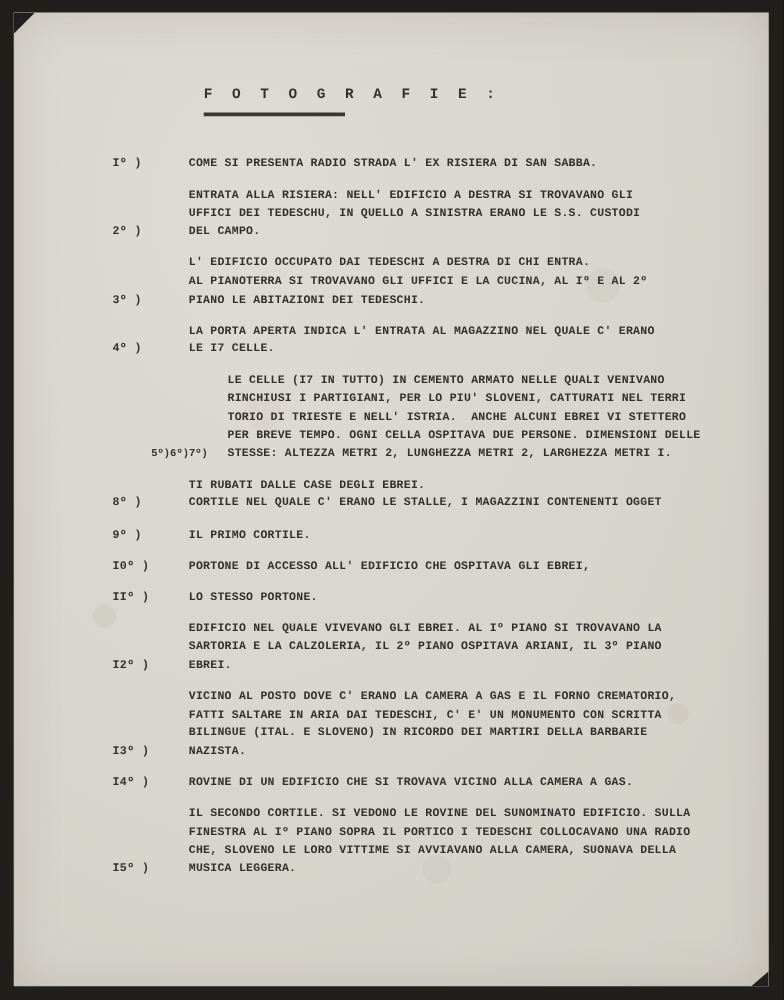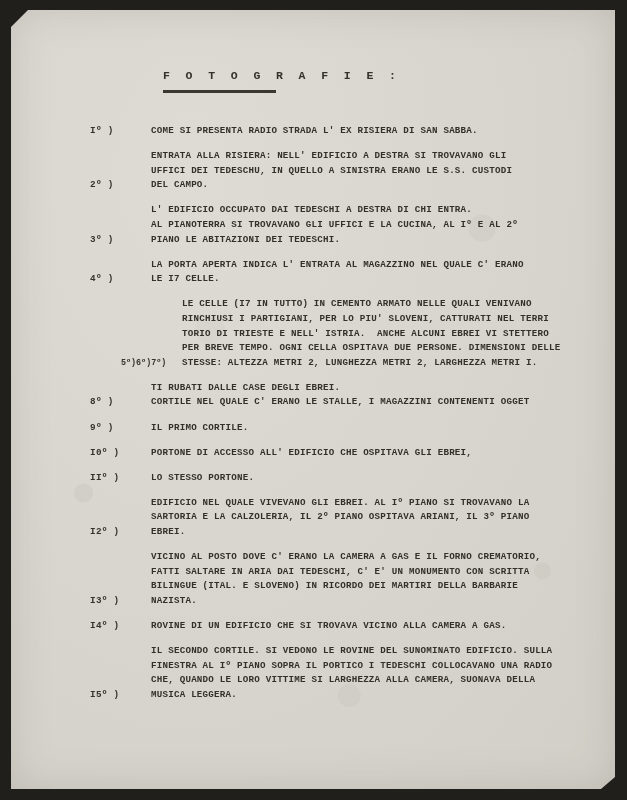--- a/index.html
+++ b/index.html
@@ -224,20 +224,20 @@
             <div class="entry-number">I4º )</div>
             <div class="entry-body">
               <div class="entry-line">ROVINE DI UN EDIFICIO CHE SI TROVAVA VICINO ALLA CAMERA A GAS.</div>
             </div>
           </div>
           <div class="photo-entry">
             <div class="entry-number">I5º )</div>
             <div class="entry-body">
               <div class="entry-line">IL SECONDO CORTILE. SI VEDONO LE ROVINE DEL SUNOMINATO EDIFICIO. SULLA</div>
               <div class="entry-line">FINESTRA AL Iº PIANO SOPRA IL PORTICO I TEDESCHI COLLOCAVANO UNA RADIO</div>
-              <div class="entry-line">CHE, QUANDO LE LORO VITTIME SI LARGHEZZA ALLA CAMERA, SUONAVA DELLA</div>
+              <div class="entry-line">CHE, SLOVENO LE LORO VITTIME SI AVVIAVANO ALLA CAMERA, SUONAVA DELLA</div>
               <div class="entry-line">MUSICA LEGGERA.</div>
             </div>
           </div>
         </div>
     </div>
   </div>
 </div>
 
 </body></html>

